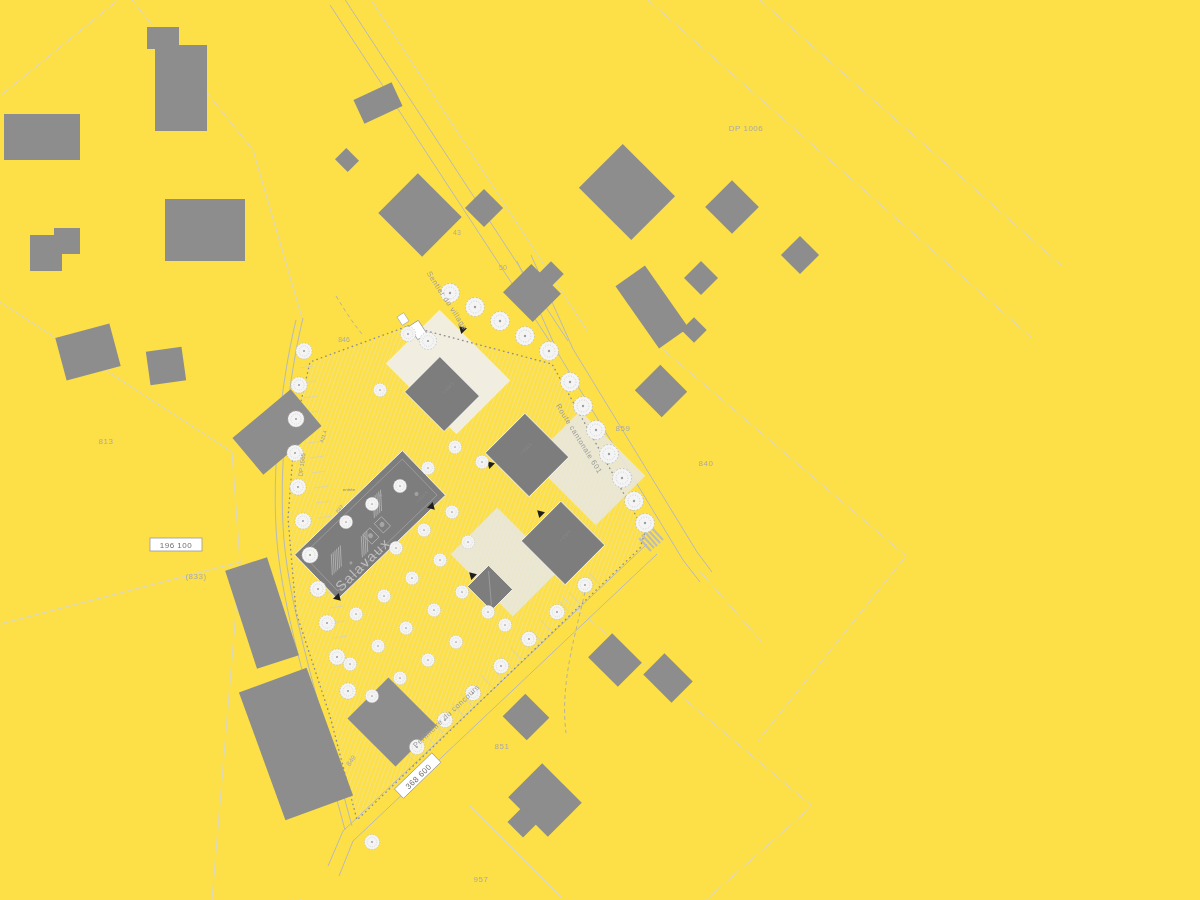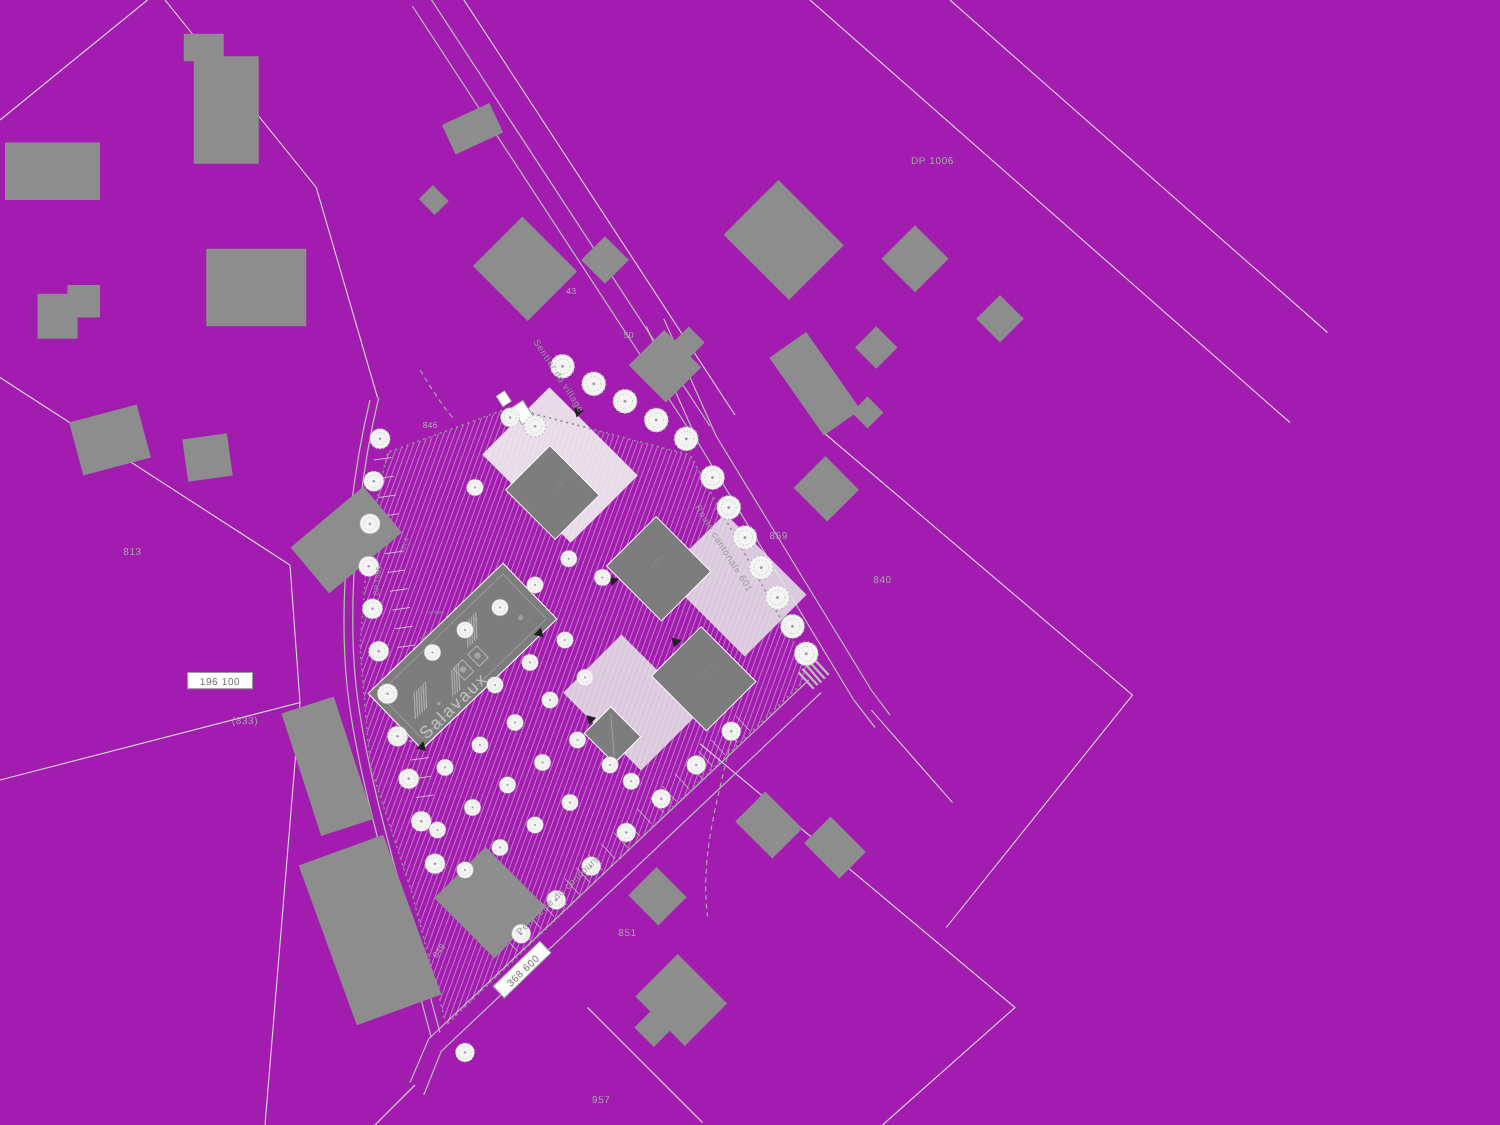--- a/index.html
+++ b/index.html
@@ -1,16 +1,16 @@
 <!DOCTYPE html>
 <html><head>
 <meta charset="utf-8">
 <style>
   html,body{margin:0;padding:0;background:#ffffff;}
-  .stage{position:relative;width:1200px;height:900px;background:#a21caf;overflow:hidden;}
+  .stage{position:relative;width:1200px;height:900px;background:#fde047;overflow:hidden;}
   svg{display:block;}
   text{font-family:"Liberation Sans","DejaVu Sans",sans-serif;fill:#a3a3a3;}
   .parcel-num{font-size:8px;fill:#a8a8a8;letter-spacing:.5px;}
   .parcel-num-sm{font-size:7px;fill:#aaaaaa;}
   .street-name{font-size:7.5px;fill:#9b9b9b;letter-spacing:.6px;}
   .coord{font-size:8px;fill:#6f6f6f;letter-spacing:.5px;}
   .micro{font-size:4.4px;fill:#8a8a8a;}
   .dim{font-size:5px;fill:#9a9a9a;}
   .watermark{font-size:14px;fill:#cbcbcb;letter-spacing:1.5px;}
   .ctx{fill:#8d8d8d;stroke:none;}

